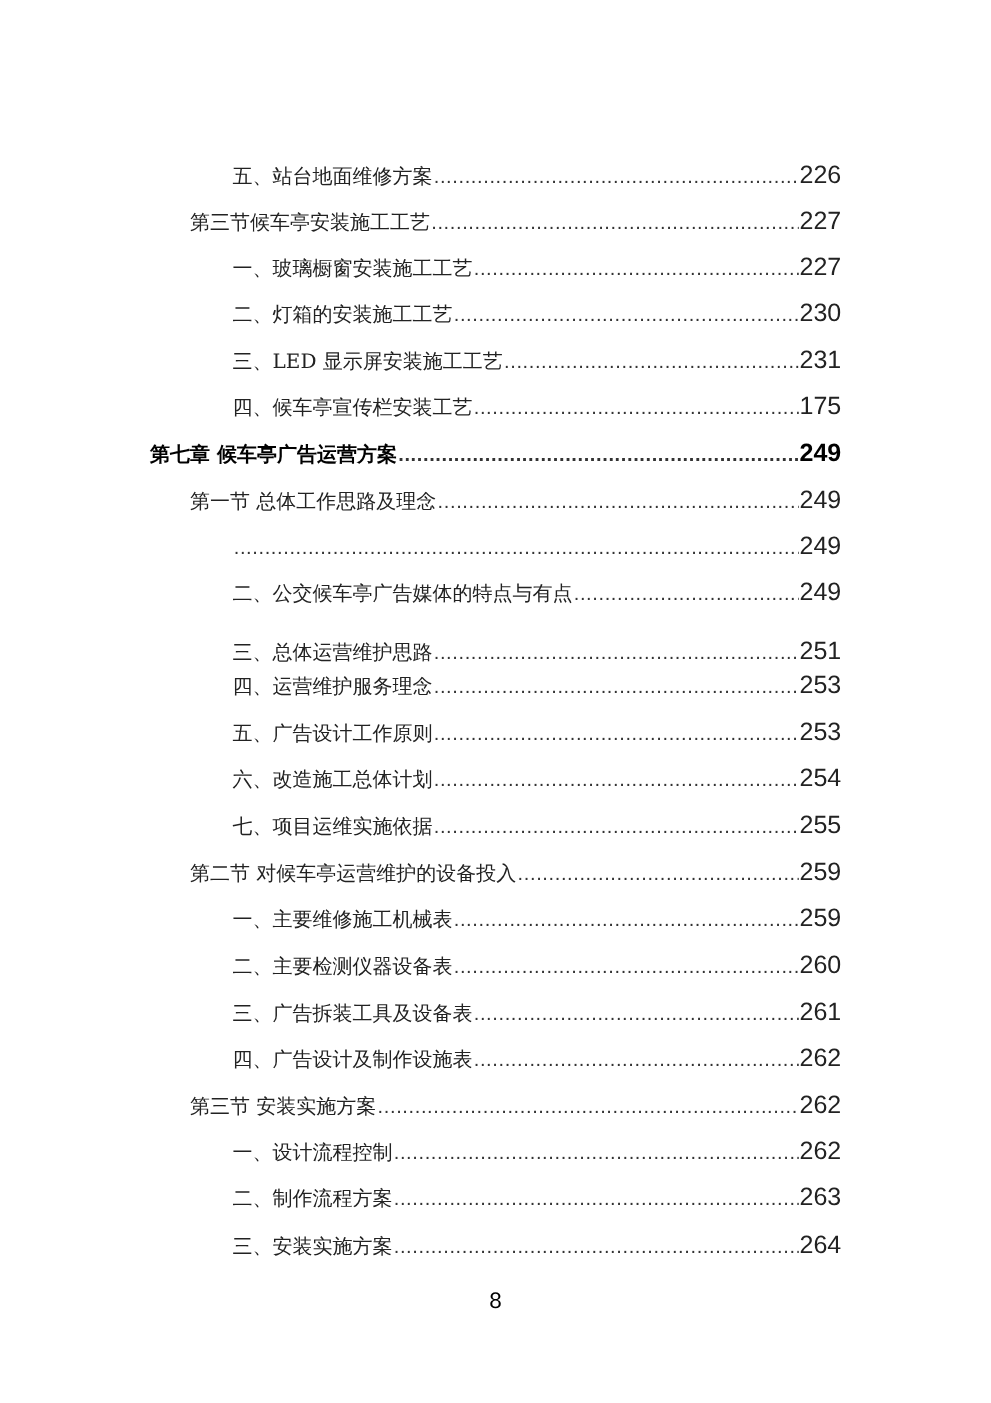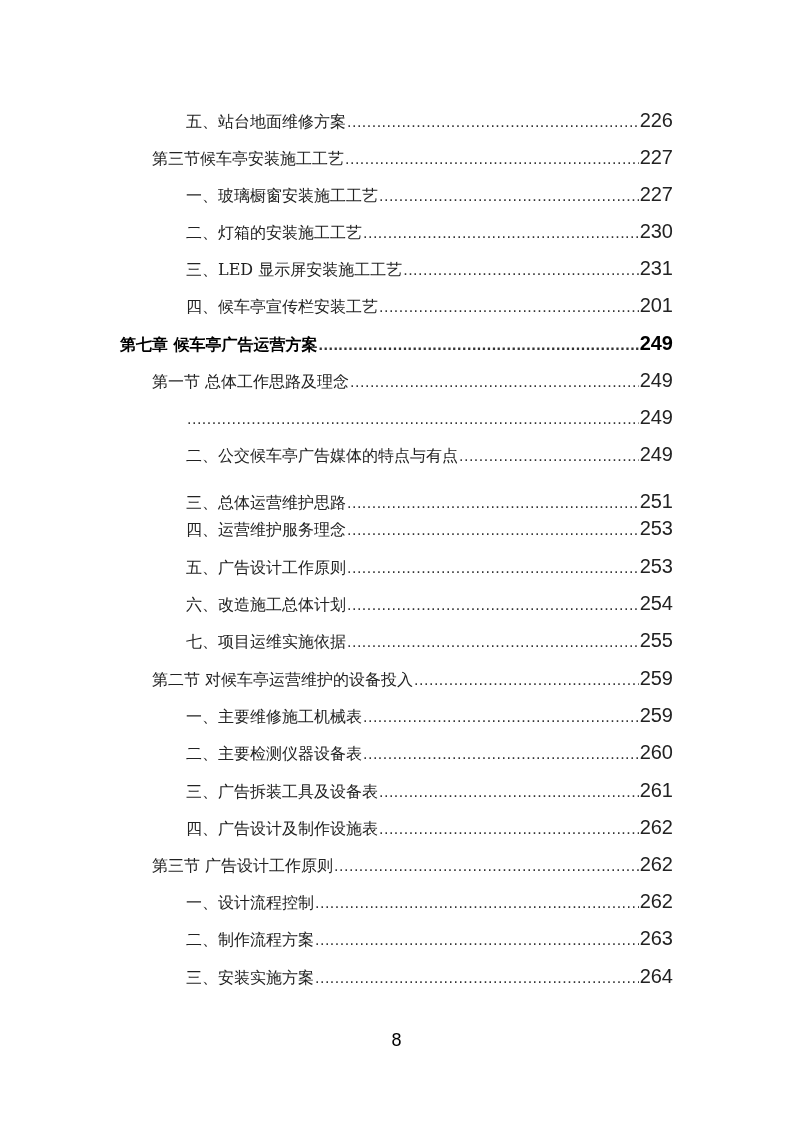--- a/index.html
+++ b/index.html
@@ -1,20 +1,20 @@
 <!DOCTYPE html>
 <html><head>
 <meta charset="utf-8">
 <style>
   html, body { margin:0; padding:0; background:#ffffff; }
   body { width:793px; height:1122px; position:relative; overflow:hidden;
          font-family:"DejaVu Serif","Liberation Serif",serif; color:#222; }
   .toc { position:absolute; left:0; top:0; width:793px; }
   .row { position:absolute; display:flex; align-items:baseline; height:26px;
-         font-size:16px; line-height:26px; }
+         font-size:16px; line-height:26px;margin-top:20px; }
   .row .title { white-space:nowrap; }
   .row .dots { flex:1; overflow:hidden; white-space:nowrap; margin:0 1px;
                font-family:"Liberation Sans",sans-serif; letter-spacing:0.5px; color:#333; }
   .row .dots::after { content:"..............................................................................................................................................................................................................................."; }
   .row .page { font-family:"Liberation Sans",sans-serif; font-size:20px; white-space:nowrap; }
   .lvl1 { left:120px; right:120px; font-weight:bold; font-family:"DejaVu Sans","Liberation Sans",sans-serif; color:#000;text-align:right; }
   .lvl1 .page { font-weight:bold; }
   .lvl2 { left:152px; right:120px; }
   .lvl3 { left:186px; right:120px; }
   .pagenum { position:absolute; top:1030px; left:0; width:793px; text-align:center;
@@ -45,21 +45,21 @@
       <span class="page">230</span>
     </div>
   <div class="row lvl3" style="top:255px">
       <span class="title">三、LED 显示屏安装施工工艺</span>
       <span class="dots"></span>
       <span class="page">231</span>
     </div>
   <div class="row lvl3" style="top:292px">
       <span class="title">四、候车亭宣传栏安装工艺</span>
       <span class="dots"></span>
-      <span class="page">201</span>
+      <span class="page">175</span>
     </div>
   <div class="row lvl1" style="top:330px">
       <span class="title">第七章  候车亭广告运营方案</span>
       <span class="dots"></span>
       <span class="page">249</span>
     </div>
   <div class="row lvl2" style="top:367px">
       <span class="title">第一节  总体工作思路及理念</span>
       <span class="dots"></span>
       <span class="page">249</span>
@@ -117,21 +117,21 @@
       <span class="title">三、广告拆装工具及设备表</span>
       <span class="dots"></span>
       <span class="page">261</span>
     </div>
   <div class="row lvl3" style="top:814px">
       <span class="title">四、广告设计及制作设施表</span>
       <span class="dots"></span>
       <span class="page">262</span>
     </div>
   <div class="row lvl2" style="top:851px">
-      <span class="title">第三节  广告设计工作原则</span>
+      <span class="title">第三节  安装实施方案</span>
       <span class="dots"></span>
       <span class="page">262</span>
     </div>
   <div class="row lvl3" style="top:888px">
       <span class="title">一、设计流程控制</span>
       <span class="dots"></span>
       <span class="page">262</span>
     </div>
   <div class="row lvl3" style="top:925px">
       <span class="title">二、制作流程方案</span>

